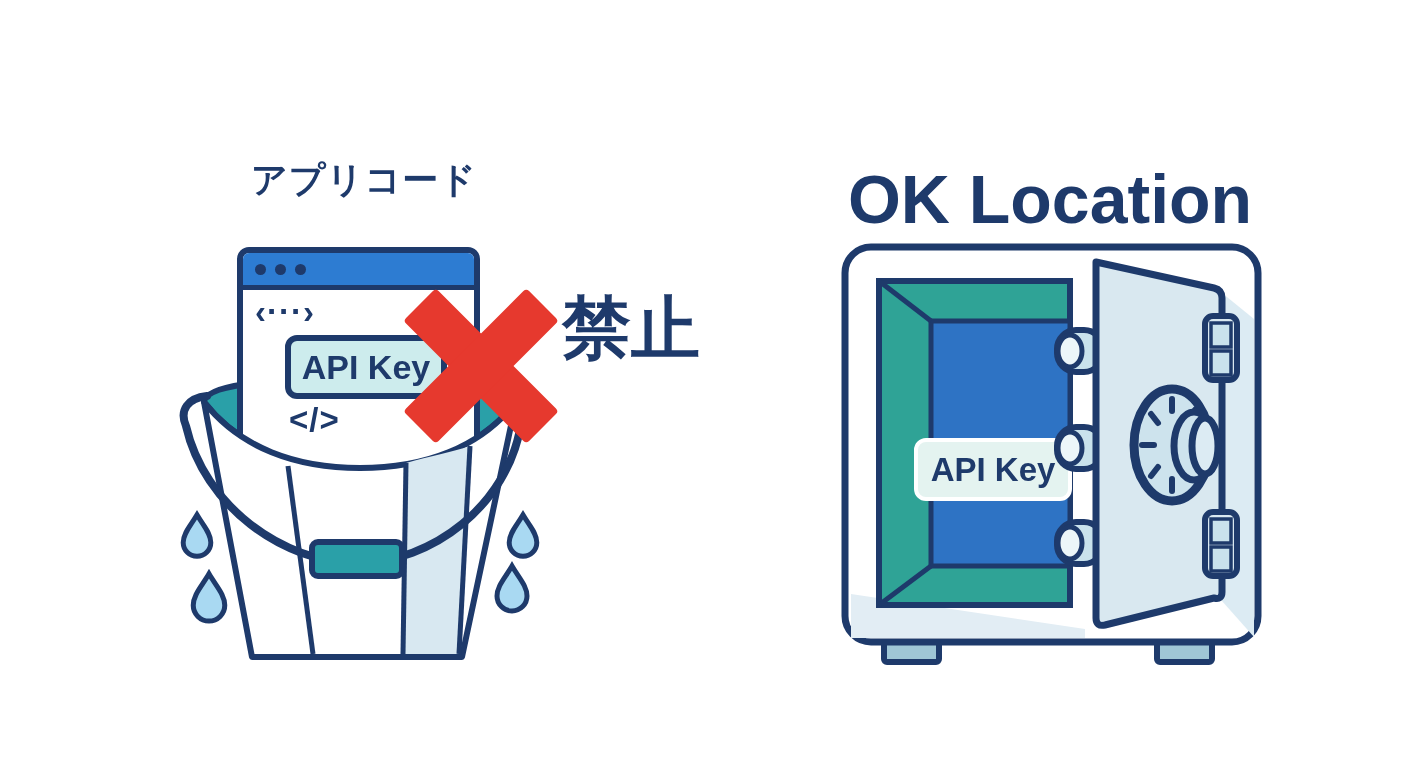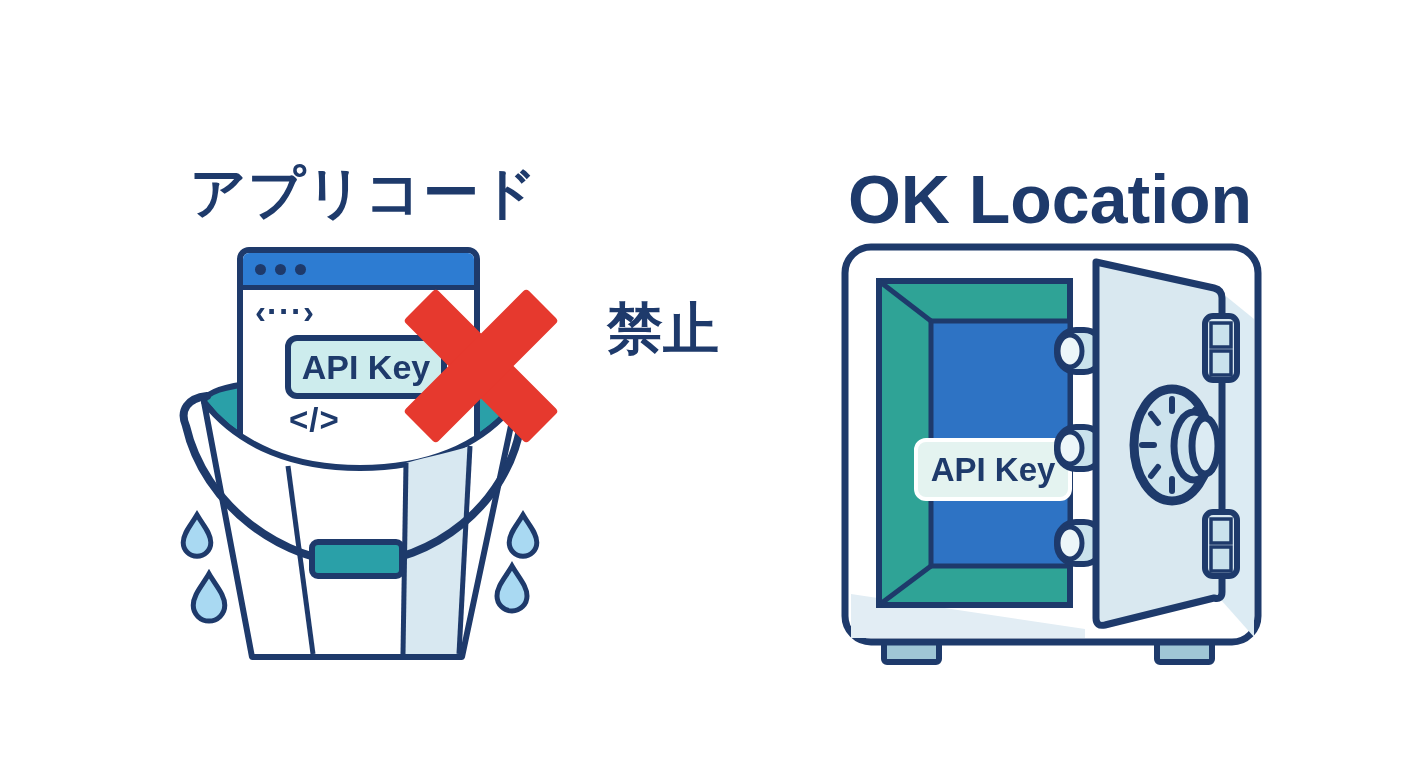--- a/index.html
+++ b/index.html
@@ -6,25 +6,25 @@
   #stage{
     position:relative;width:1408px;height:768px;overflow:hidden;background:#ffffff;
     font-family:"Liberation Sans","DejaVu Sans",sans-serif;color:#1e3a6b;
   }
   .abs{position:absolute;}
   svg{display:block;}
   .layer{position:absolute;left:0;top:0;width:1408px;height:768px;pointer-events:none;}
 
   
   .scene-title{
-    font-weight:700;font-size:56px;letter-spacing:1px;color:#1e3a6b;
+    font-weight:700;font-size:36px;letter-spacing:1px;color:#1e3a6b;
     text-align:center;white-space:nowrap;
   }
   .prohibition{
-    font-weight:700;font-size:56px;line-height:60px;color:#1e3a6b;white-space:nowrap;margin-left:45px;
+    font-weight:700;font-size:69px;line-height:60px;color:#1e3a6b;white-space:nowrap;
   }
 
   
   .browser{
     left:237px;top:247px;width:243px;height:230px;
     background:#ffffff;border:6px solid #1e3a6b;border-radius:12px;
     box-sizing:border-box;overflow:hidden;z-index:2;
   }
   .titlebar{
     height:32px;background:#2d7cd2;border-bottom:5px solid #1e3a6b;

